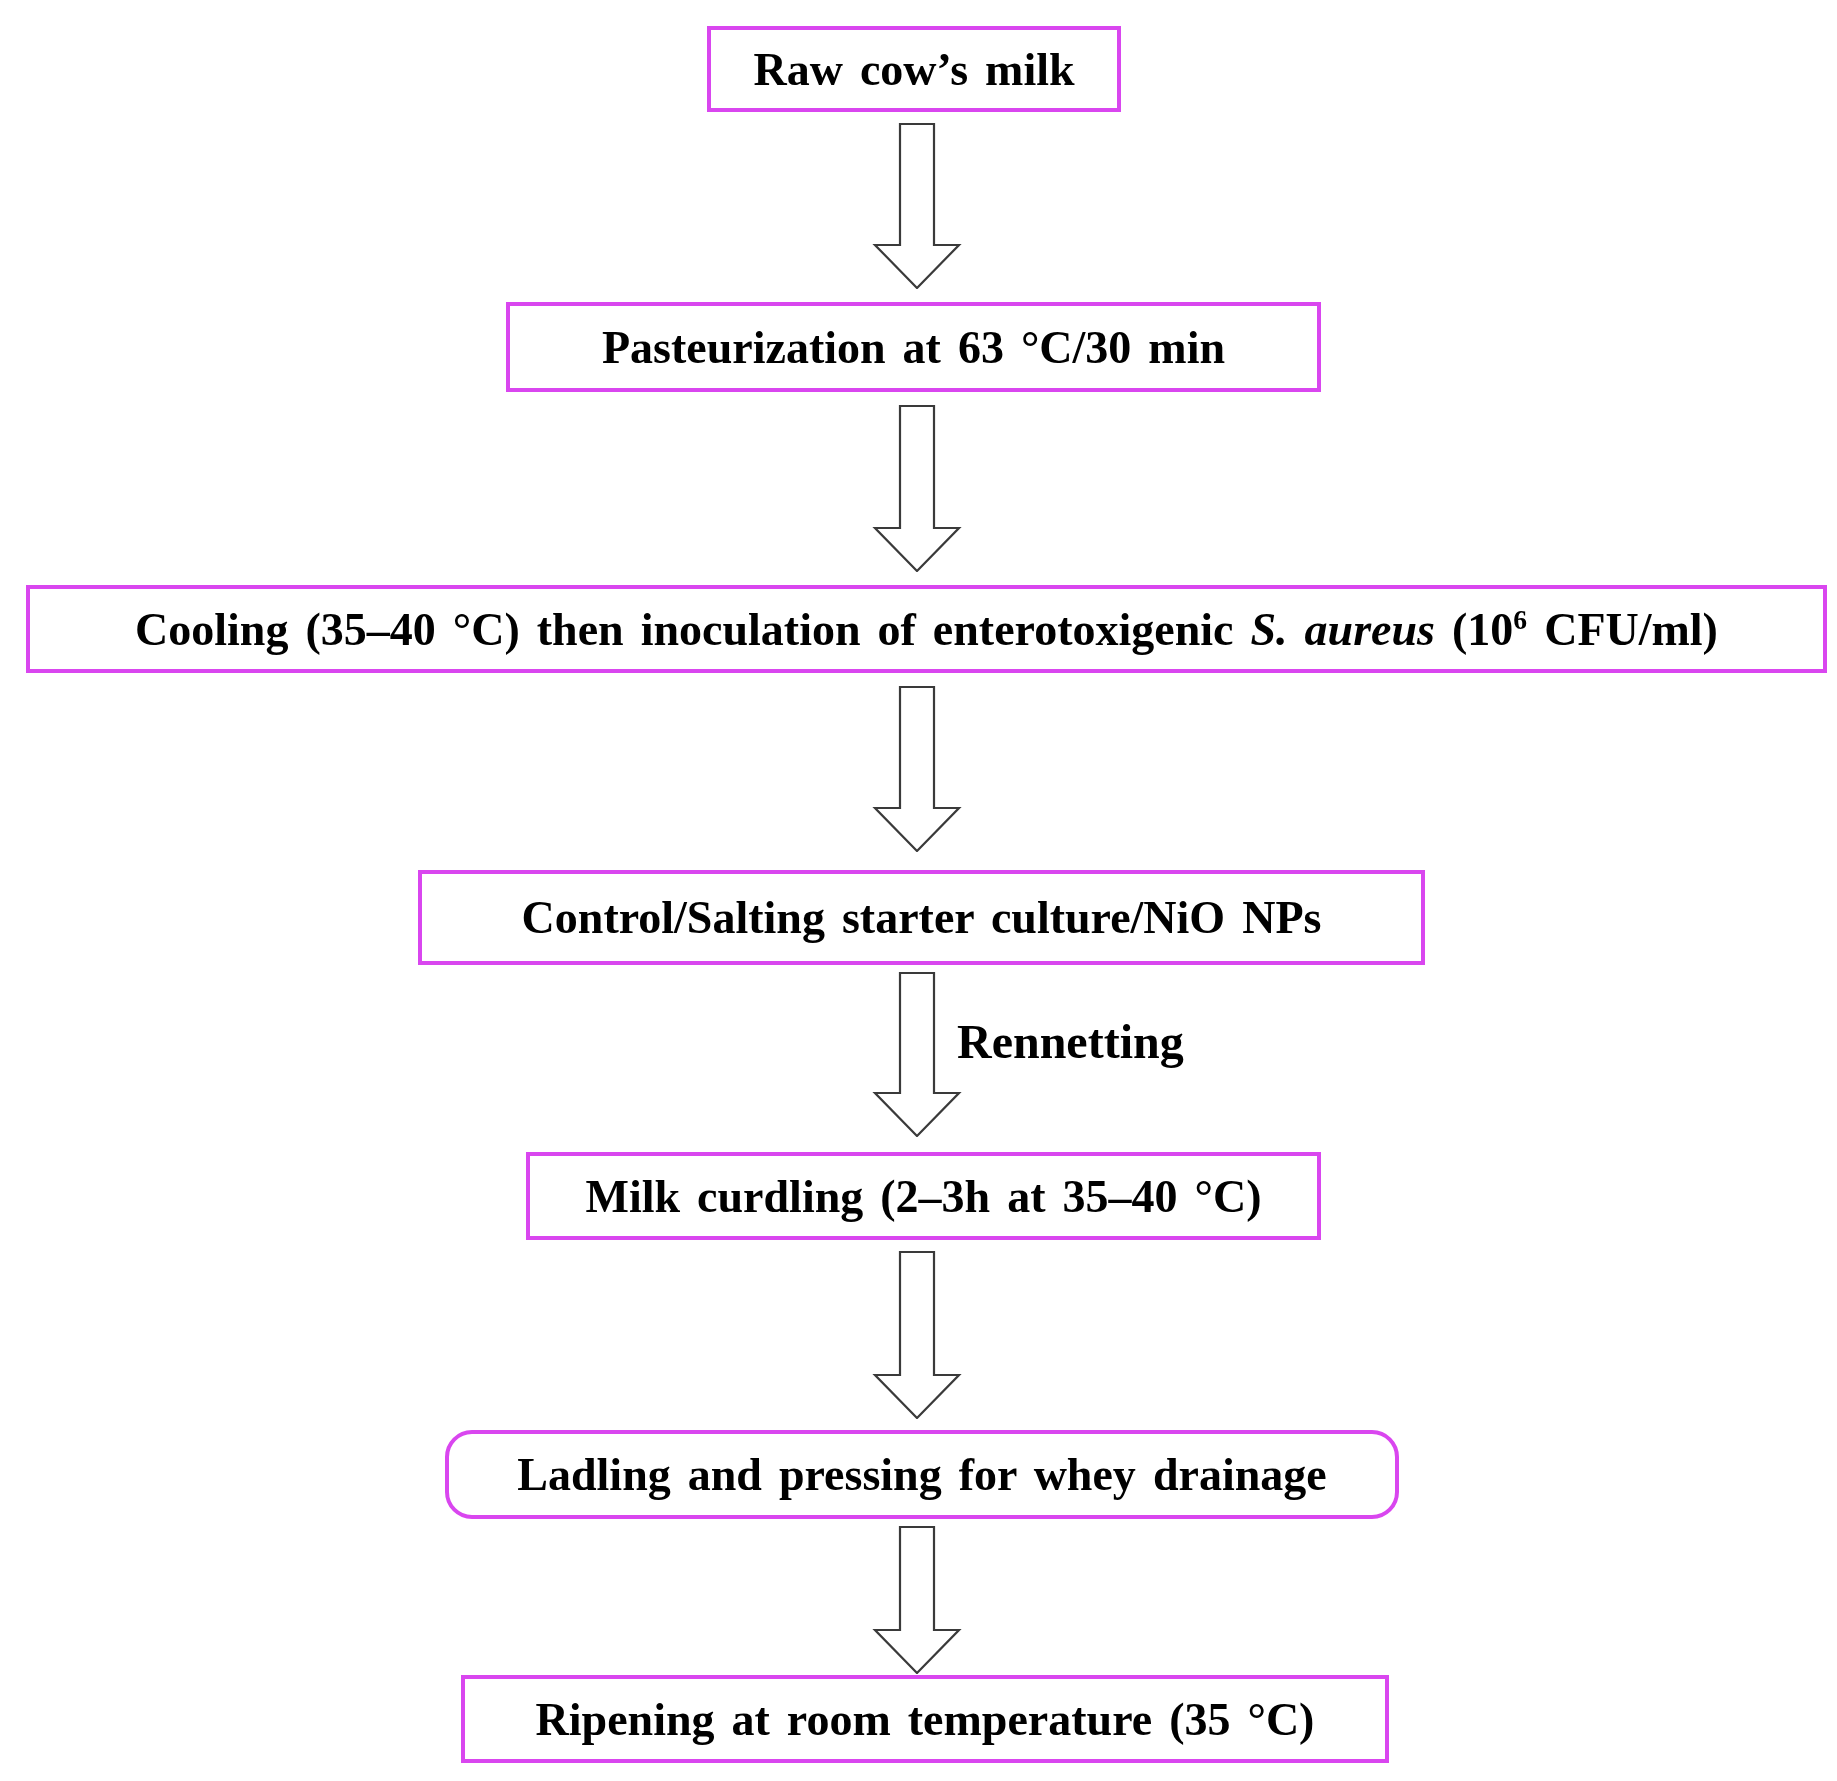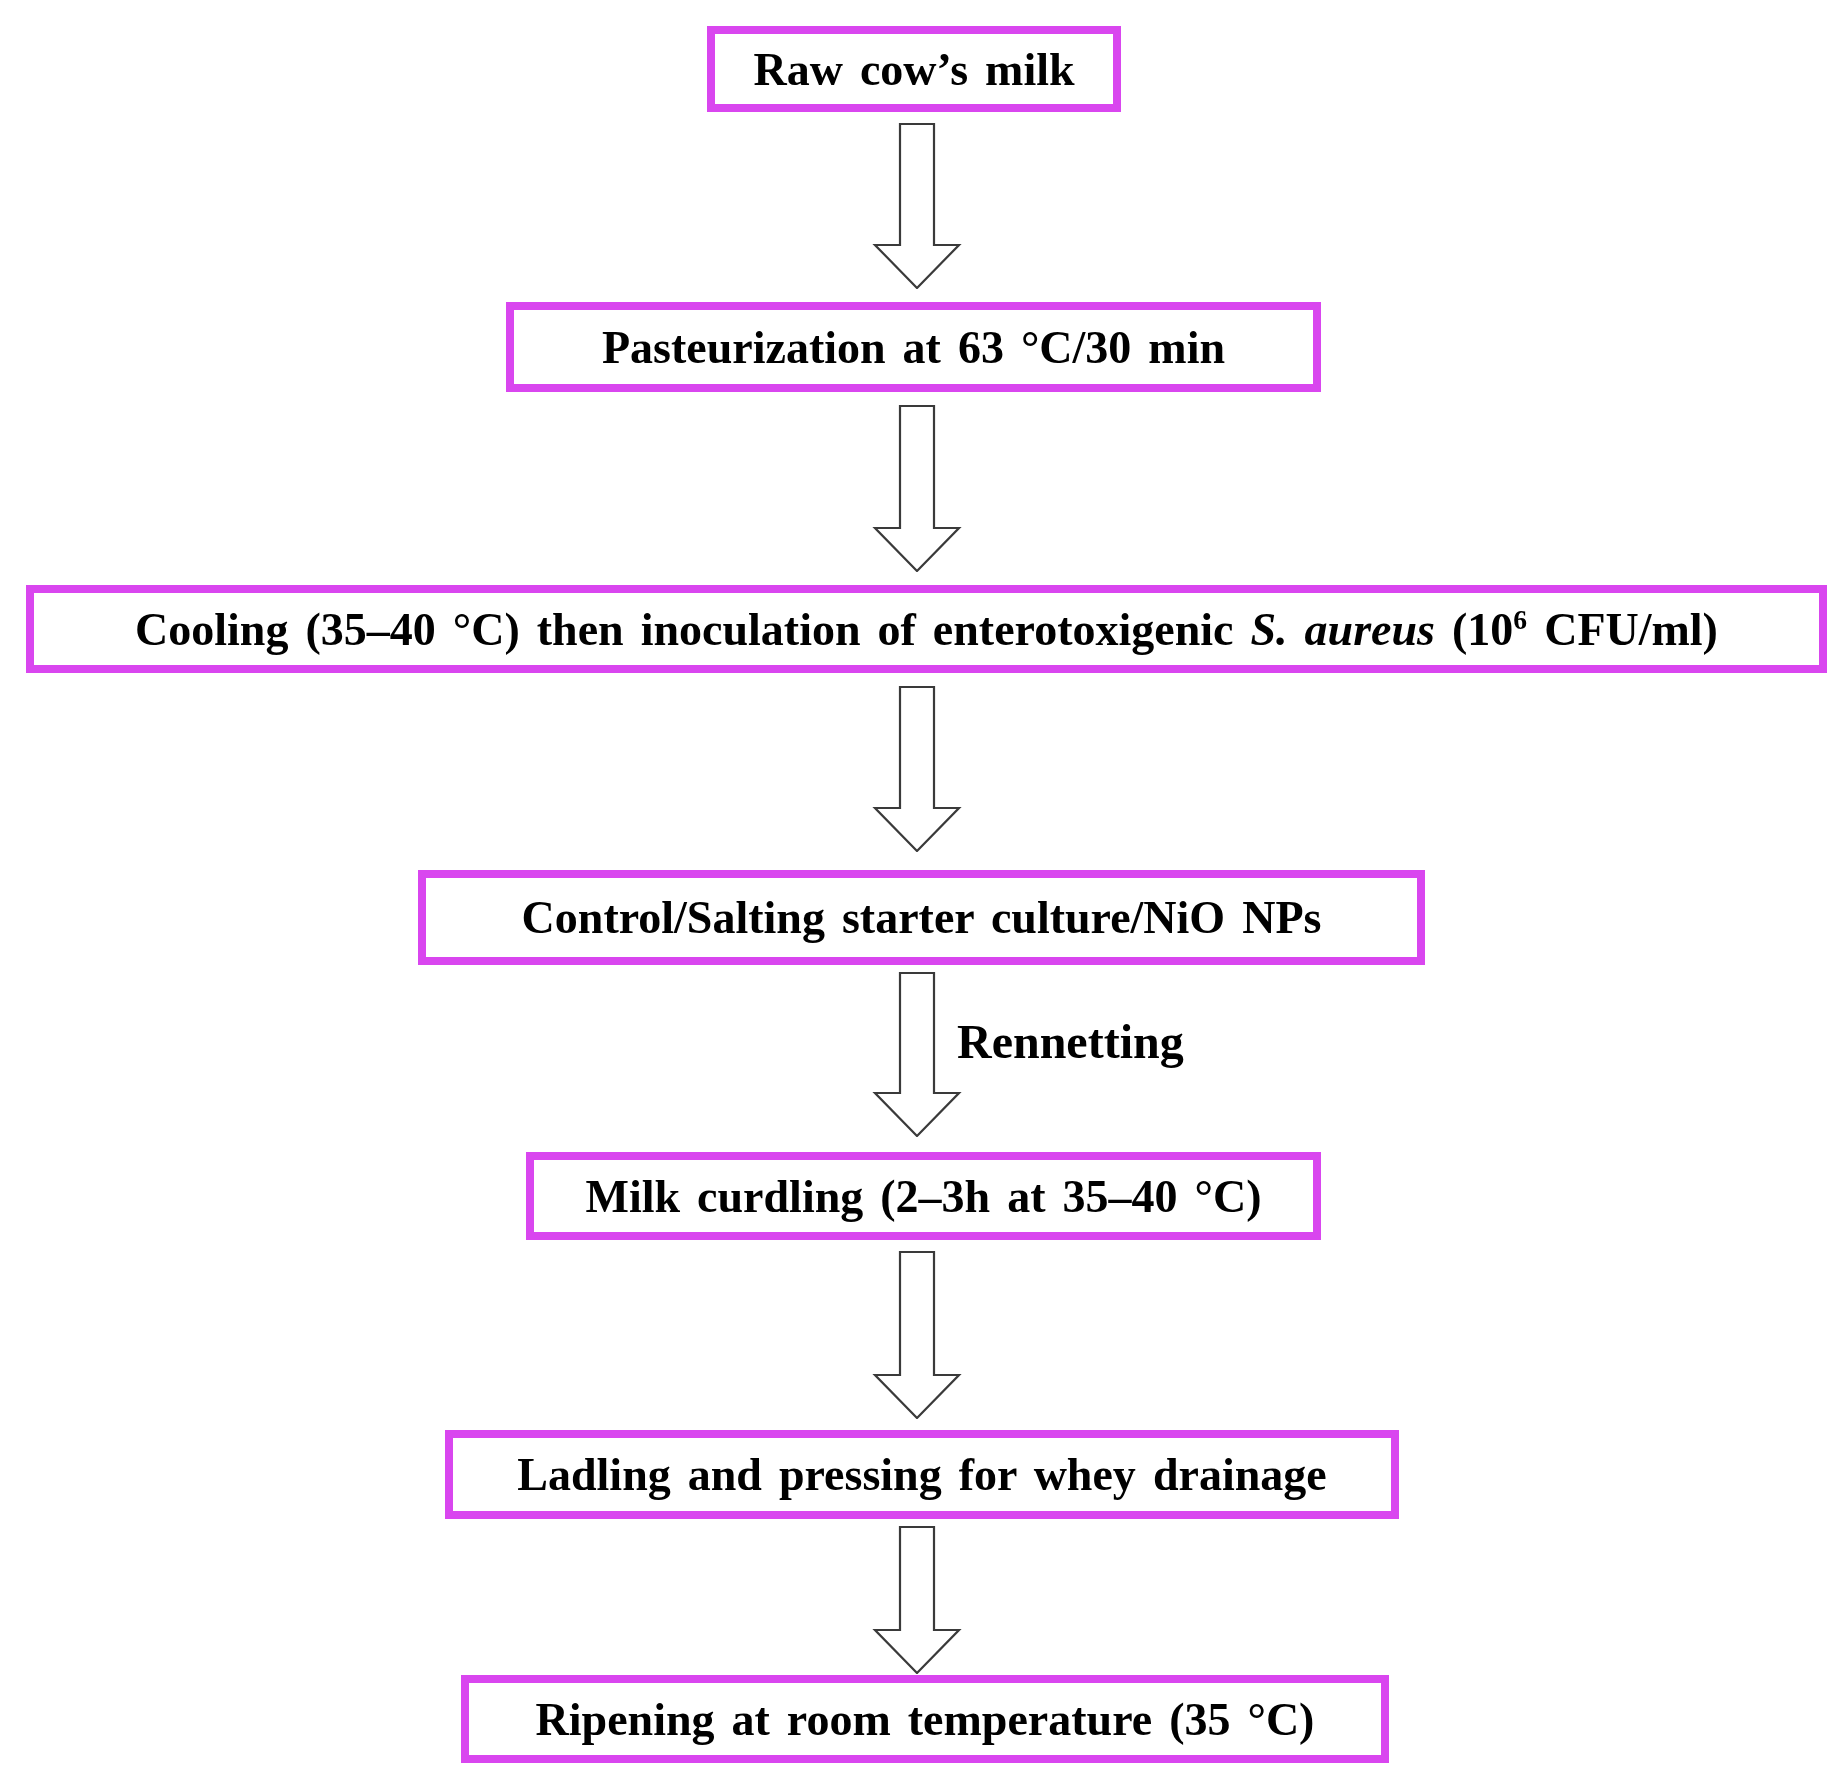--- a/index.html
+++ b/index.html
@@ -12,21 +12,21 @@
     width: 1837px;
     height: 1781px;
     background: #ffffff;
     font-family: "Liberation Serif", "DejaVu Serif", serif;
     color: #000000;
     overflow: hidden;
   }
   .box {
     position: absolute;
     box-sizing: border-box;
-    border: 8px solid #d946ef;
+    border: 4px solid #d946ef;
     background: #ffffff;
     display: flex;
     align-items: center;
     justify-content: center;
     font-weight: bold;
     font-size: 46px;
     white-space: nowrap;
     word-spacing: 0.12em;
     text-align: center;
   }
@@ -46,21 +46,21 @@
     position: relative;
     top: -0.55em;
     line-height: 0;
   }
   
   #box-raw       { left: 707px;  top: 26px;   width: 414px;  height: 86px; }
   #box-pasteur   { left: 506px;  top: 302px;  width: 815px;  height: 90px; }
   #box-cooling   { left: 18px;   top: 585px;  width: 1801px; height: 88px; margin-left: 8px; }
   #box-starter   { left: 418px;  top: 870px;  width: 1007px; height: 95px; }
   #box-curdling  { left: 526px;  top: 1152px; width: 795px;  height: 88px; }
-  #box-ladling   { left: 445px;  top: 1430px; width: 954px;  height: 89px; }
+  #box-ladling   { left: 445px;  top: 1430px; width: 954px;  height: 89px; border-radius: 27px; }
   #box-ripening  { left: 461px;  top: 1675px; width: 928px;  height: 88px; }
   #arrow-a { left: 872px; top: 123px;  }
   #arrow-b { left: 872px; top: 405px;  }
   #arrow-c { left: 872px; top: 686px;  }
   #arrow-d { left: 872px; top: 972px;  }
   #arrow-e { left: 872px; top: 1251px; }
   #arrow-f { left: 872px; top: 1526px; }
   #label-salting    { left: 950px; top: 163px;  }
   #label-rennetting { left: 957px; top: 1014px; }
 </style>

